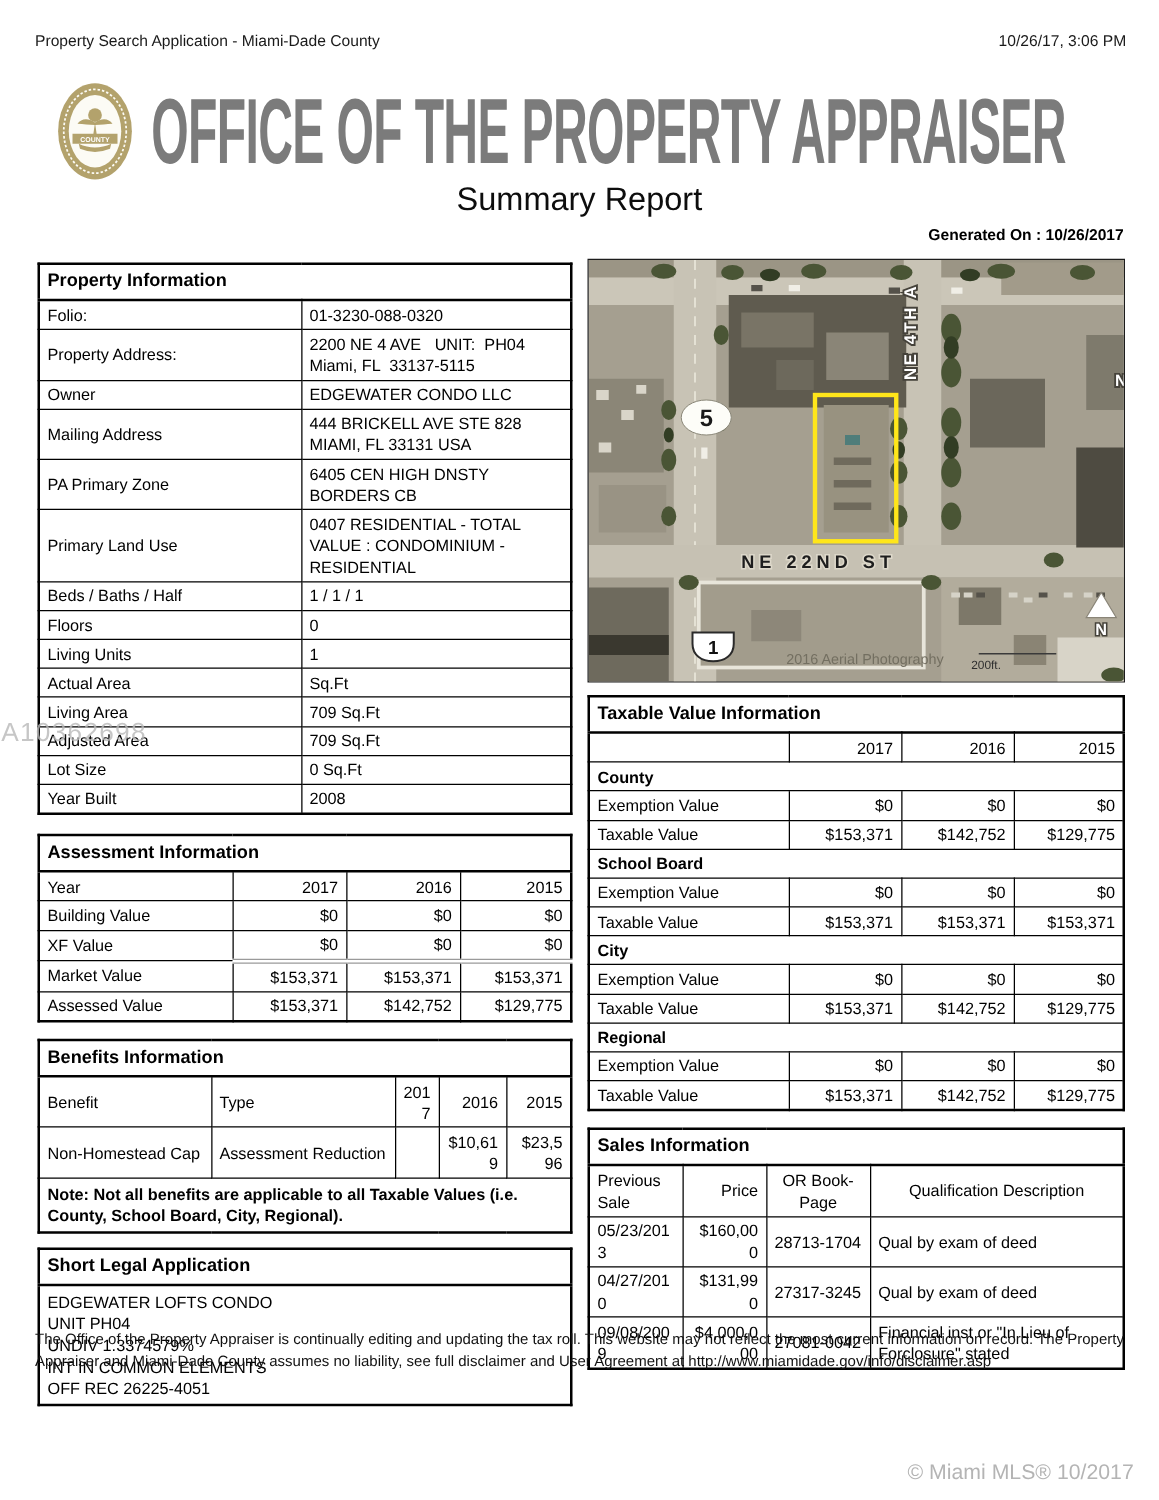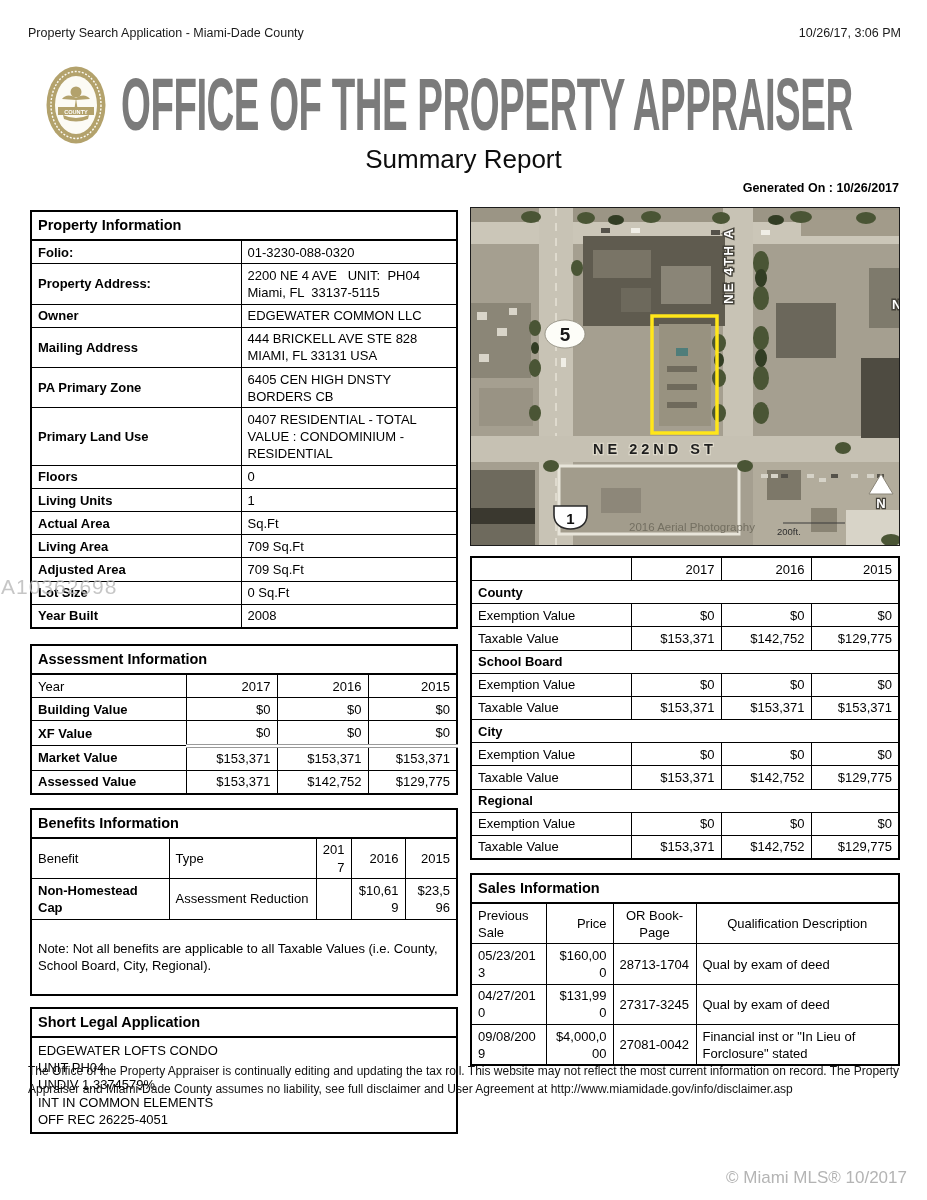--- a/index.html
+++ b/index.html
@@ -22,26 +22,26 @@
   
   .col-left  { position:absolute; left:30px;  top:210px; width:428px; }
   .col-right { position:absolute; left:470px; top:207px; width:430px; }
   
   table { border-collapse:collapse; width:100%; table-layout:fixed;
     border:2px solid #000; font-size:13px; }
   td, th { border:1px solid #000; padding:2.5px 6px; line-height:1.32;
     text-align:left; vertical-align:middle; word-wrap:break-word; }
   .section-title td { font-weight:bold; font-size:14.5px; padding:4px 6px;
     border-bottom:2px solid #000000; }
-  .lbl { font-weight:bold;margin-top:44px; }
+  .lbl { font-weight:normal;margin-top:44px; }
   .num { text-align:right; }
   .pre { white-space:pre-wrap; }
   .group-row td { font-weight:bold; }
   .xf-sep { border-bottom:4px double #9a9a9a; }
-  .note-cell { padding:20px 6px; }
+  .note-cell { padding:4px 6px;font-weight:bold; }
   .tbl-prop   { margin-bottom:15px; }
   .tbl-assess { margin-bottom:13px; }
   .tbl-benef  { margin-bottom:11px; }
   .map-wrap { width:430px; height:339px; border:1px solid #1c1c1c; margin-bottom:10px;
     position:relative; overflow:hidden; }
   .tbl-taxable { margin-bottom:13px; }
   
   .footer-disclaimer { position:absolute; left:28px; right:26px; top:1062px;
     font-size:12px; line-height:1.5; color:#111; }
   .footer-bar { position:absolute; left:28px; right:26px; top:1126px;
@@ -95,34 +95,38 @@
             <td class="lbl">Folio:</td>
             <td class="pre">01-3230-088-0320</td>
           </tr>
       <tr>
             <td class="lbl">Property Address:</td>
             <td class="pre">2200 NE 4 AVE   UNIT:  PH04
 Miami, FL  33137-5115</td>
           </tr>
       <tr>
             <td class="lbl">Owner</td>
-            <td class="pre">EDGEWATER COMMON LLC</td>
+            <td class="pre">EDGEWATER CONDO LLC</td>
           </tr>
       <tr>
             <td class="lbl">Mailing Address</td>
             <td class="pre">444 BRICKELL AVE STE 828
 MIAMI, FL 33131 USA</td>
           </tr>
       <tr>
             <td class="lbl">PA Primary Zone</td>
             <td class="pre">6405 CEN HIGH DNSTY BORDERS CB</td>
           </tr>
       <tr>
             <td class="lbl">Primary Land Use</td>
             <td class="pre">0407 RESIDENTIAL - TOTAL VALUE : CONDOMINIUM - RESIDENTIAL</td>
+          </tr>
+      <tr>
+            <td class="lbl">Beds / Baths / Half</td>
+            <td class="pre">1 / 1 / 1</td>
           </tr>
       <tr>
             <td class="lbl">Floors</td>
             <td class="pre">0</td>
           </tr>
       <tr>
             <td class="lbl">Living Units</td>
             <td class="pre">1</td>
           </tr>
       <tr>
@@ -366,20 +370,23 @@
     </div>
 
     <table class="tbl-taxable">
       <colgroup>
           <col style="width:160px">
           <col style="width:90px">
           <col style="width:90px">
           <col>
         </colgroup>
       <tbody>
+          <tr class="section-title">
+            <td colspan="4">Taxable Value Information</td>
+          </tr>
       <tr>
         <td></td>
         <td class="num">2017</td>
         <td class="num">2016</td>
         <td class="num">2015</td>
       </tr>
       <tr class="group-row">
             <td colspan="4">County</td>
           </tr>
       <tr>

